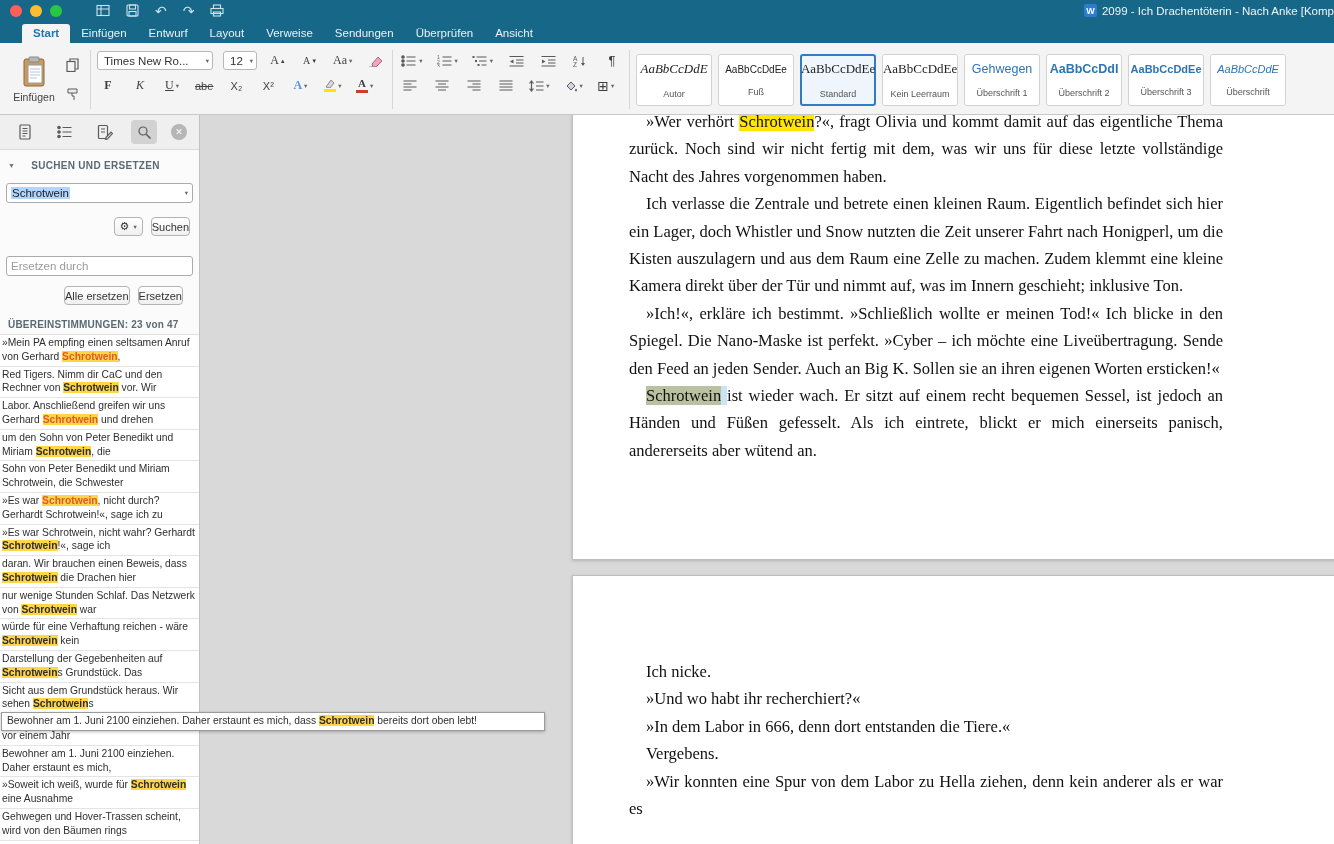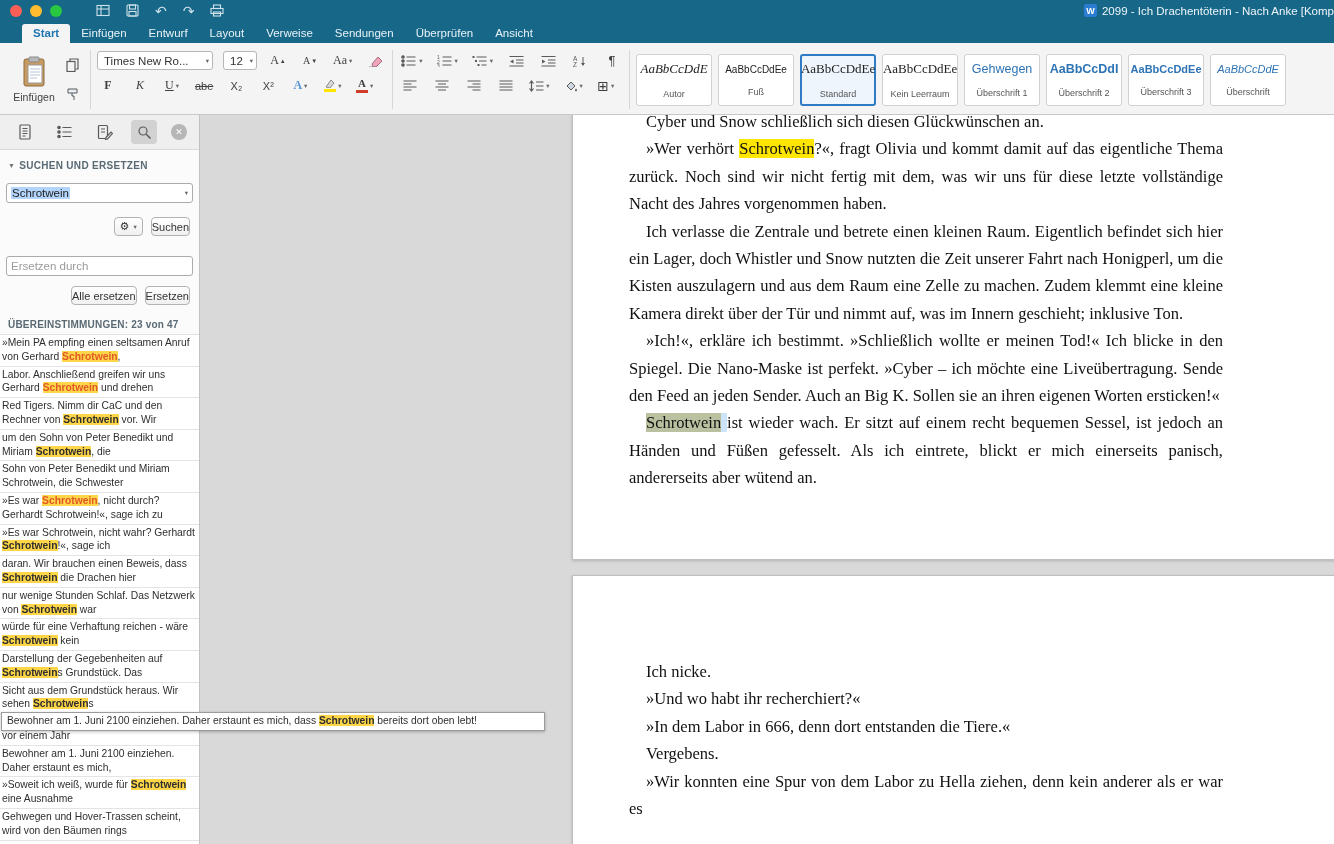--- a/index.html
+++ b/index.html
@@ -55,26 +55,26 @@
   .sample.h3{color:#2e74b5;font-size:11px;font-weight:bold}
   .sample.h4{color:#2e74b5;font-style:italic;font-size:11px}
 
   
   .content{position:absolute;top:115px;left:0;right:0;bottom:0;overflow:hidden}
   .sidebar{position:absolute;left:0;top:0;bottom:0;width:200px;background:#fbfbfb;border-right:1px solid #c2c2c2;box-sizing:border-box;display:flex;flex-direction:column;z-index:2}
   .sb-icons{height:34px;background:#efefef;border-bottom:1px solid #d9d9d9;display:flex;align-items:center;justify-content:space-between;padding:0 12px;flex:0 0 auto}
   .sb-ic{width:26px;height:24px;display:flex;align-items:center;justify-content:center;border-radius:4px}
   .sb-ic.active{background:#d2d2d2}
   .closebtn{width:16px;height:16px;border-radius:50%;background:#b6b6b6;color:#fff;font-size:9px;display:flex;align-items:center;justify-content:center}
-  .panel-h{font-size:10px;font-weight:bold;color:#5a6a74;letter-spacing:.3px;margin:10px 0 0 8px;display:flex;align-items:center;gap:4px;flex:0 0 auto}
+  .panel-h{font-size:10px;font-weight:bold;color:#5a6a74;letter-spacing:.3px;margin:10px 0 0 8px;display:flex;align-items:center;gap:16px;flex:0 0 auto}
   .panel-h .tri{font-size:7px;color:#777}
   .searchbox{margin:12px 6px 0;height:20px;background:#fff;border:1px solid #ababab;border-radius:3px;display:flex;align-items:center;justify-content:space-between;padding:0 4px;font-size:11.5px;color:#222;flex:0 0 auto;box-sizing:border-box}
   .searchbox .selText{background:#b3d4fc;padding:0 1px}
   .btnrow{display:flex;justify-content:flex-end;gap:8px;margin:14px 9px 0;flex:0 0 auto}
-  .btnrow2{display:flex;justify-content:flex-end;gap:8px;margin:10px 9px 0;flex:0 0 auto}
+  .btnrow2{display:flex;justify-content:flex-end;gap:8px;margin:10px 16px 0;flex:0 0 auto}
   .macbtn{height:19px;background:linear-gradient(#ffffff,#f0f0f0);border:1px solid #b3b3b3;border-radius:4px;font-size:11px;color:#333;padding:0 0;display:flex;align-items:center;font-family:inherit}
   .gearbtn{padding:0 5px;gap:3px}
   input.replace{margin:20px 6px 0;height:18px;border:1px solid #ababab;border-radius:3px;font-size:11.5px;padding:0 4px;font-family:inherit;color:#333;flex:0 0 auto}
   input.replace::placeholder{color:#9a9a9a}
   .matches-h{font-size:10px;font-weight:bold;color:#5a6a74;margin:14px 0 4px 8px;letter-spacing:.2px;flex:0 0 auto}
   .results{flex:1;overflow:hidden;background:#fff;border-top:1px solid #e0e0e0}
   .result{padding:1px 3px 2px 2px;border-bottom:1px solid #e4e4e4;font-size:10.3px;line-height:13.8px;color:#2e2e2e}
   .m-y{font-weight:bold;background:#ffd648}
   .m-r{font-weight:bold;background:#ffd648;color:#e05a28}
   .tooltip{position:absolute;left:1px;top:597px;width:532px;background:#fff;border:1px solid #9b9b9b;padding:1px 5px 2px;font-size:10.3px;line-height:14px;color:#2e2e2e;z-index:6;box-shadow:0 1px 3px rgba(0,0,0,.25);white-space:nowrap;overflow:hidden}
@@ -434,22 +434,22 @@
 
       <div class="btnrow2">
         <button class="macbtn">Alle ersetzen</button>
         <button class="macbtn">Ersetzen</button>
       </div>
 
       <div class="matches-h">ÜBEREINSTIMMUNGEN: 23 von 47</div>
 
       <div class="results">
           <div class="result"><span>»Mein PA empfing einen seltsamen Anruf von Gerhard </span><span class="m-r">Schrotwein</span><span>,</span></div>
+          <div class="result"><span>Red Tigers. Nimm dir CaC und den Rechner von </span><span class="m-y">Schrotwein</span><span> vor. Wir</span></div>
           <div class="result"><span>Labor. Anschließend greifen wir uns Gerhard </span><span class="m-r">Schrotwein</span><span> und drehen</span></div>
-          <div class="result"><span>Red Tigers. Nimm dir CaC und den Rechner von </span><span class="m-y">Schrotwein</span><span> vor. Wir</span></div>
           <div class="result"><span>um den Sohn von Peter Benedikt und Miriam </span><span class="m-y">Schrotwein</span><span>, die</span></div>
           <div class="result"><span>Sohn von Peter Benedikt und Miriam Schrotwein, die Schwester</span></div>
           <div class="result"><span>»Es war </span><span class="m-r">Schrotwein</span><span>, nicht durch? Gerhardt Schrotwein!«, sage ich zu</span></div>
           <div class="result"><span>»Es war Schrotwein, nicht wahr? Gerhardt </span><span class="m-y">Schrotwein</span><span>!«, sage ich</span></div>
           <div class="result"><span>daran. Wir brauchen einen Beweis, dass </span><span class="m-y">Schrotwein</span><span> die Drachen hier</span></div>
           <div class="result"><span>nur wenige Stunden Schlaf. Das Netzwerk von </span><span class="m-y">Schrotwein</span><span> war</span></div>
           <div class="result"><span>würde für eine Verhaftung reichen - wäre </span><span class="m-y">Schrotwein</span><span> kein</span></div>
           <div class="result"><span>Darstellung der Gegebenheiten auf </span><span class="m-y">Schrotwein</span><span>s Grundstück. Das</span></div>
           <div class="result"><span>Sicht aus dem Grundstück heraus. Wir sehen </span><span class="m-y">Schrotwein</span><span>s</span></div>
           <div class="result"><span>Nein, das ist Honigperl. </span><span class="m-y">Schrotwein</span><span> zog vor einem Jahr</span></div>
@@ -458,21 +458,20 @@
           <div class="result"><span>Gehwegen und Hover-Trassen scheint, wird von den Bäumen rings</span></div>
           <div class="result"><span>wissen. »Ich habe die Mücke hineingesteuert; </span></div>
         </div>
     </div>
 
     <div class="tooltip"><span>Bewohner am 1. Juni 2100 einziehen. Daher erstaunt es mich, dass </span><span class="m-y">Schrotwein</span><span> bereits dort oben lebt!</span></div>
 
     <div class="canvas">
       <div class="page page1">
         <div class="page-text">
-            <p><span>Cyber und Snow schließlich sich diesen Glückwünschen an.</span></p>
             <p><span>»Wer verhört </span><span class="dm-y">Schrotwein</span><span>?«, fragt Olivia und kommt damit auf das eigentliche Thema zurück. Noch sind wir nicht fertig mit dem, was wir uns für diese letzte vollständige Nacht des Jahres vorgenommen haben.</span></p>
             <p><span>Ich verlasse die Zentrale und betrete einen kleinen Raum. Eigentlich befindet sich hier ein Lager, doch Whistler und Snow nutzten die Zeit unserer Fahrt nach Honigperl, um die Kisten auszulagern und aus dem Raum eine Zelle zu machen. Zudem klemmt eine kleine Kamera direkt über der Tür und nimmt auf, was im Innern geschieht; inklusive Ton.</span></p>
             <p><span>»Ich!«, erkläre ich bestimmt. »Schließlich wollte er meinen Tod!« Ich blicke in den Spiegel. Die Nano-Maske ist perfekt. »Cyber – ich möchte eine Liveübertragung. Sende den Feed an jeden Sender. Auch an Big K. Sollen sie an ihren eigenen Worten ersticken!«</span></p>
             <p><span class="dm-cur">Schrotwein</span><span class="dm-sp">&nbsp;</span><span>ist wieder wach. Er sitzt auf einem recht bequemen Sessel, ist jedoch an Händen und Füßen gefesselt. Als ich eintrete, blickt er mich einerseits panisch, andererseits aber wütend an.</span></p>
           </div>
       </div>
       <div class="page page2">
         <div class="page-text">
             <p><span>Ich nicke.</span></p>
             <p><span>»Und wo habt ihr recherchiert?«</span></p>

